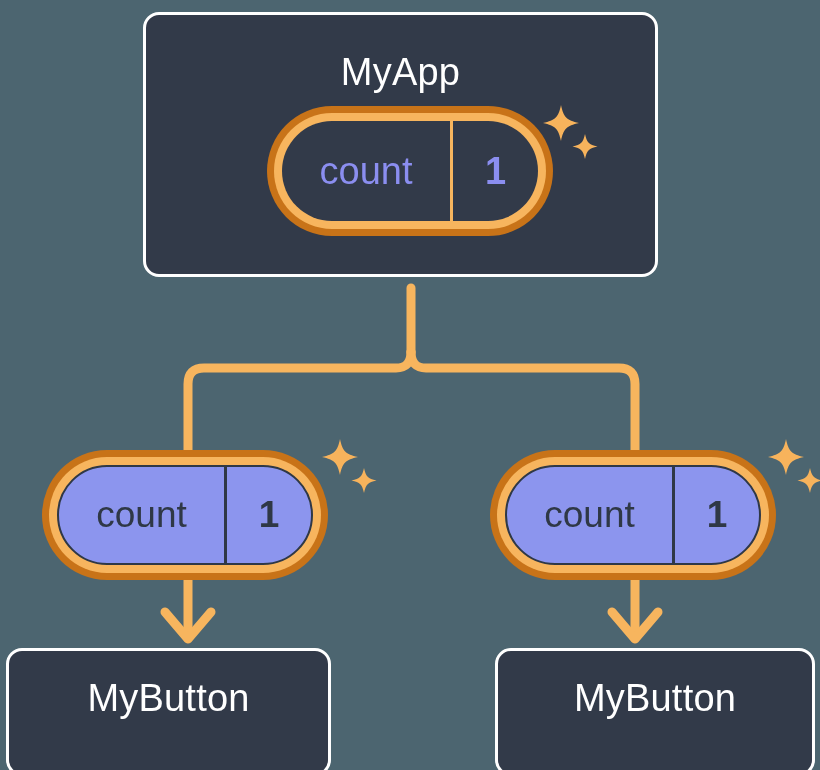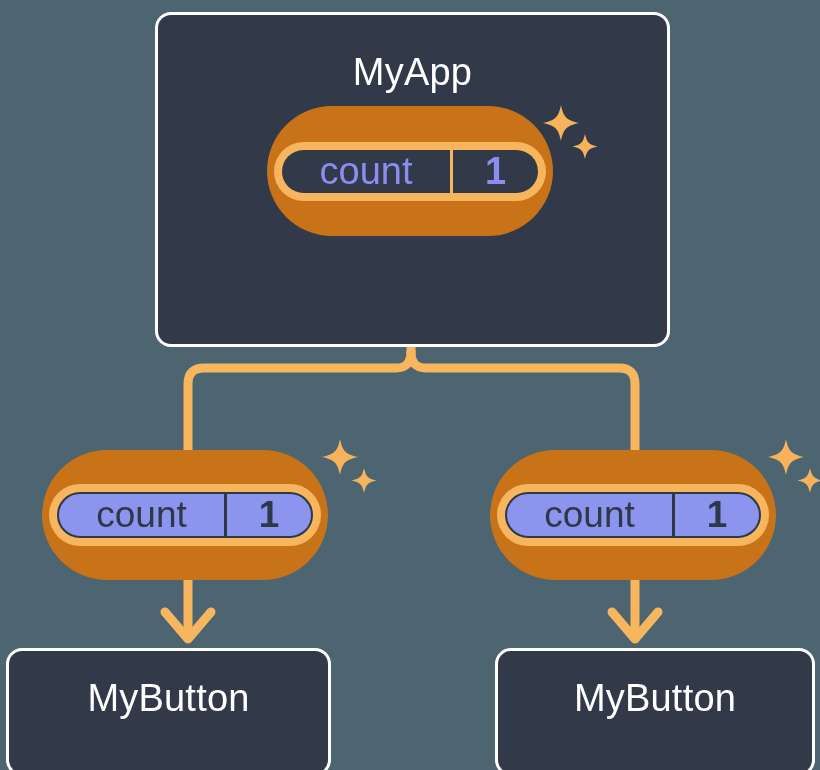--- a/index.html
+++ b/index.html
@@ -22,24 +22,24 @@
 
   
   .comp-card {
     position: absolute;
     box-sizing: border-box;
     background: #323a49;
     border: 3px solid #ffffff;
     border-radius: 16px;
   }
   .comp-card.root {
-    left: 155px;
+    left: 143px;
     top: 12px;
     width: 515px;
-    height: 335px;
+    height: 265px;
   }
   .comp-card.leaf-left {
     left: 6px;
     top: 648px;
     width: 325px;
     height: 128px;
   }
   .comp-card.leaf-right {
     left: 495px;
     top: 648px;
@@ -68,21 +68,20 @@
   }
 
   
   .pill {
     position: absolute;
     box-sizing: border-box;
     border-radius: 999px;
     background: #c87318;          
     padding: 7px;
     display: flex;
-    align-items: center;
   }
   .pill-inner {
     box-sizing: border-box;
     flex: 1 1 auto;
     border-radius: 999px;
     background: #f7b55e;          
     padding: 8px;
     display: flex;
   }
   .pill-face {

